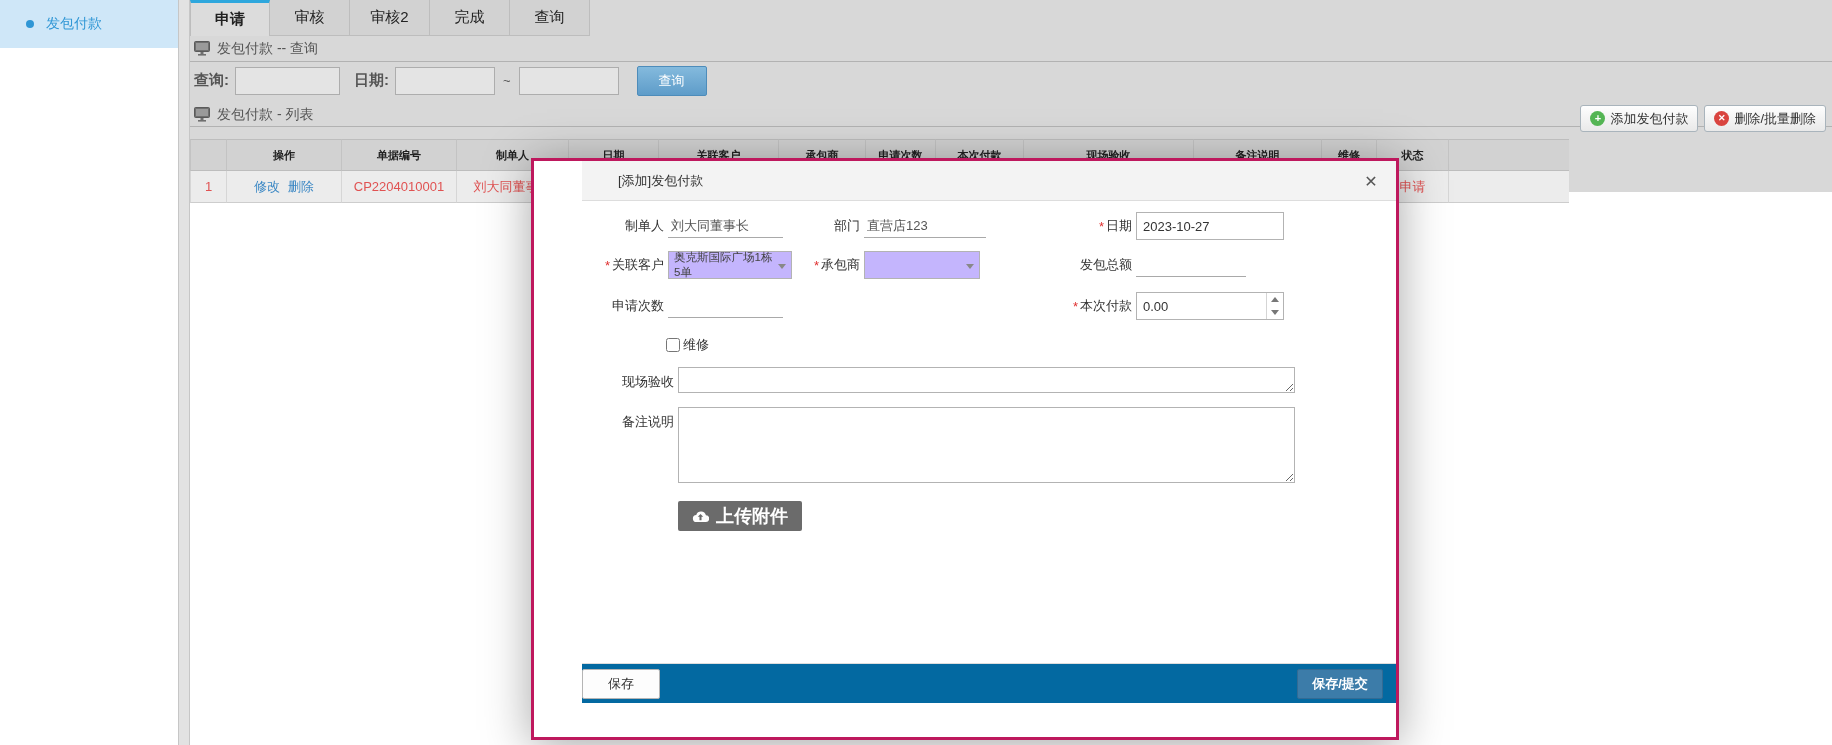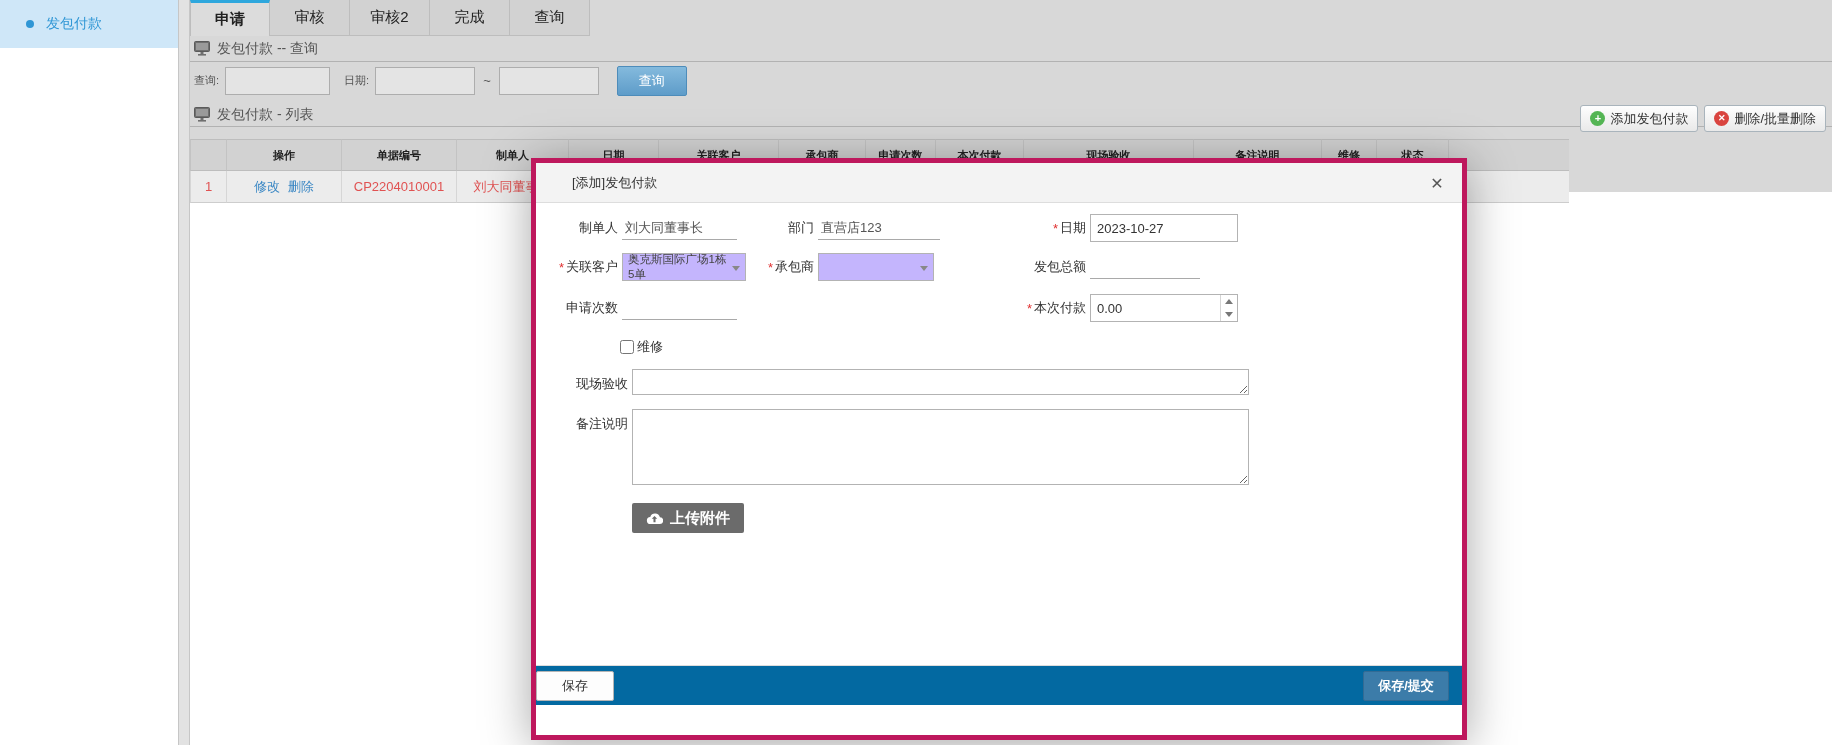--- a/index.html
+++ b/index.html
@@ -24,21 +24,21 @@
   .tab:first-child { border-left:1px solid #bdbdbd; }
   .tab.active { background:#dcdcdc; border-top:3px solid #2ea7dd; border-bottom:none; font-weight:bold; }
 
   
   .sec-title { height:26px; display:flex; align-items:center; gap:7px; padding-left:4px; color:#555; font-size:14px;
                border-bottom:1px solid #b2b2b2; }
   .mon-icon { display:inline-block; }
 
   
   .query-row { height:37px; display:flex; align-items:center; padding-left:4px; color:#555; }
-  .q-label { margin-right:6px; font-size:11px; }
+  .q-label { margin-right:6px; font-size:15px;font-weight:bold; }
   .q-input { width:105px; height:28px; border:1px solid #adadad; background:#e4e4e4; padding:0 5px; font:inherit; color:#333; }
   .q-input.date { width:100px; }
   .tilde { margin:0 8px; color:#555; }
   .q-btn { margin-left:18px; width:70px; height:30px; background:linear-gradient(#84badd,#5e9cc9); border:1px solid #4d8cba;
            color:#fff; font-size:13px; border-radius:2px; cursor:pointer; }
   .ml14 { margin-left:14px; }
 
   
   .list-row { position:relative; height:28px; }
   .list-row .sec-title { height:24px; margin-top:4px; }
@@ -59,22 +59,22 @@
   .thead > div:first-child { border-left:1px solid #c3c3c3; }
   .tbody > div { background:#ececec; font-size:13px; border-bottom:1px solid #cdcdcd; border-right:1px solid #d6d6d6; }
   .tbody > div:first-child { border-left:1px solid #d6d6d6; }
   .c0{width:37px;} .c1{width:115px;} .c2{width:115px;} .c3{width:112px;} .c4{width:90px;} .c5{width:120px;}
   .c6{width:87px;} .c7{width:70px;} .c8{width:88px;} .c9{width:170px;} .c10{width:128px;} .c11{width:55px;}
   .c12{width:72px;} .cf{width:120px; border-right:none !important;}
   .red-text { color:#e05252; }
   .link { color:#3a87c4; cursor:pointer; margin:0 4px;font-family:Liberation Mono, monospace; }
 
   
-  .modal { position:absolute; left:531px; top:158px; width:936px; height:582px; background:#fff; border:5px solid #be185d;
-           box-shadow:0 6px 45px rgba(0,0,0,0.35); z-index:20; }
+  .modal { position:absolute; left:531px; top:158px; width:868px; height:582px; background:#fff; border:3px solid #be185d;
+           box-shadow:0 6px 45px rgba(0,0,0,0.35); z-index:20;padding-left:48px; }
   .m-header { position:relative; height:40px; background:#f3f3f3; border-bottom:1px solid #ddd; display:flex; align-items:center;
               padding-left:36px; font-size:13px; color:#333; }
   .m-close { position:absolute; right:14px; top:9px; width:22px; height:22px; display:flex; align-items:center; justify-content:center;
              font-size:16px; color:#555; cursor:pointer; }
   .m-tabs { position:relative; height:40px; background:#fbfbfb; border-bottom:1px solid #ccc; display:flex; align-items:flex-end;
             padding-left:10px; }
   .m-tab { cursor:pointer; }
   .m-tab.active { background:#fff; border:1px solid #ccc; border-bottom:1px solid #fff; margin-bottom:-1px; padding:9px 15px;
                   font-size:14px; font-weight:bold; color:#333; }
   .m-tab.inactive { background:#f4f4f4; border:1px solid #ddd; border-bottom:none; padding:7px 13px; font-size:13px; color:#999; }
@@ -103,21 +103,21 @@
   .arr-up { width:0;height:0;border-left:4px solid transparent;border-right:4px solid transparent;border-bottom:5px solid #777; }
   .arr-dn { width:0;height:0;border-left:4px solid transparent;border-right:4px solid transparent;border-top:5px solid #777; }
   .chkrow { position:absolute; left:84px; display:flex; align-items:center; height:22px; }
   .chkrow input { width:14px; height:14px; margin-right:3px; }
   .tarow { position:absolute; display:flex; }
   .tarow .lbl { width:90px; padding-top:6px; align-items:flex-start; }
   .ta { margin-left:4px; width:617px; border:1px solid #b3b3b3; font:inherit; color:#333; padding:3px 5px; resize:vertical; }
   .ta.small { height:26px; }
   .ta.big { height:76px; }
   .upload-btn { position:absolute; left:96px; top:300px; height:30px; display:inline-flex; align-items:center; gap:7px;
-                background:#6b6b6b; color:#fff; border:none; padding:0 14px; font:inherit; font-weight:bold; font-size:15px;
+                background:#6b6b6b; color:#fff; border:none; padding:0 14px; font:inherit; font-weight:bold; font-size:18px;
                 border-radius:2px; cursor:pointer; }
   .m-footer { height:40px; background:#0369a1; border-top:1px solid #ddd; display:flex; align-items:center;
               justify-content:space-between; gap:8px; padding-right:13px; }
   .btn-save { width:78px; height:30px; background:#fdfdfd; border:1px solid #b5b5b5; border-radius:2px; font:inherit;
               color:#333; cursor:pointer; }
   .btn-submit { width:86px; height:30px; background:#3c7ca9; border:1px solid #336b94; border-radius:2px; font:inherit;
                 color:#fff; font-weight:bold; cursor:pointer; }
 </style>
 </head>
 <body>

